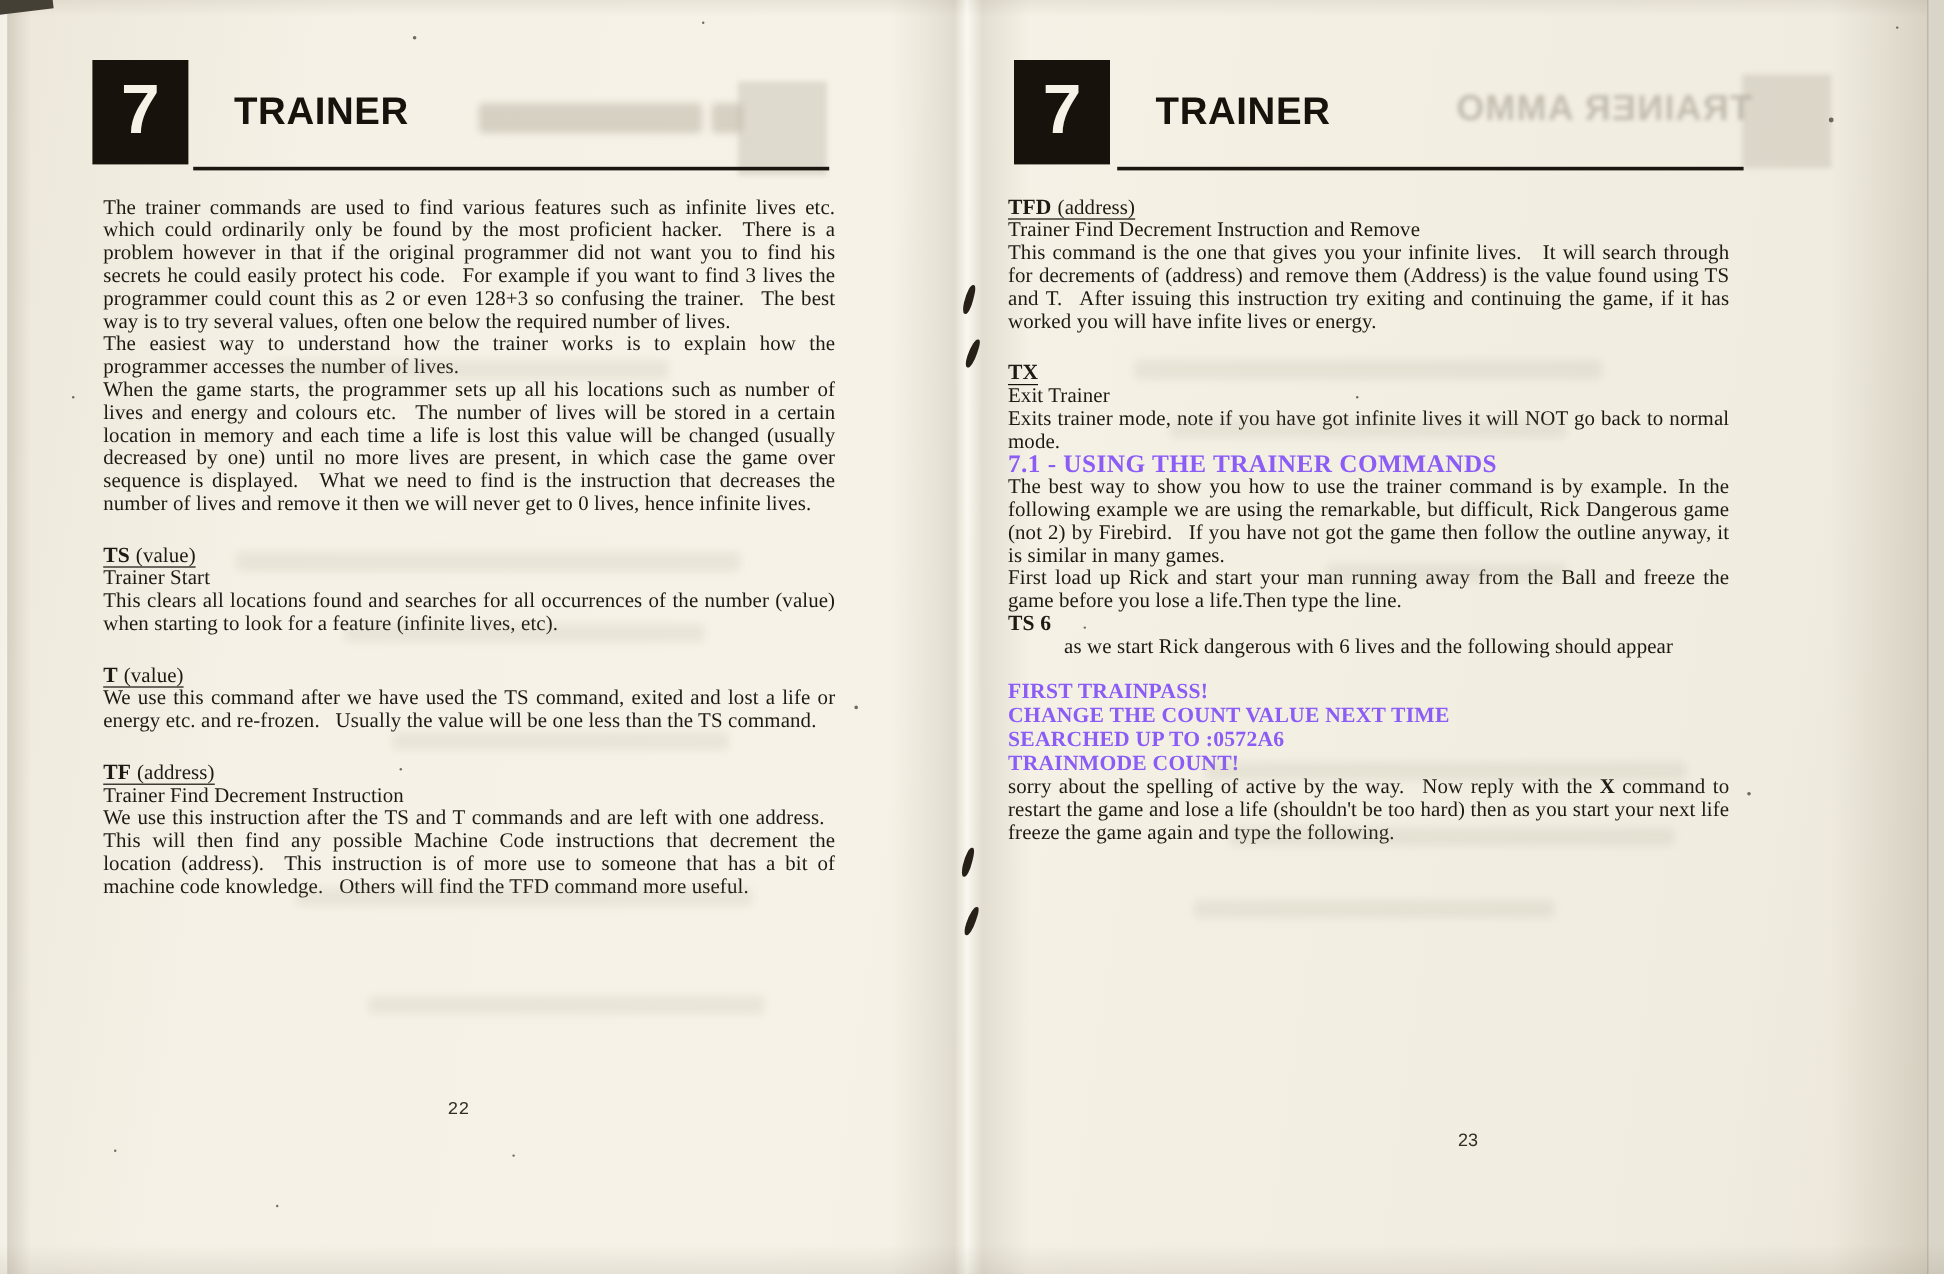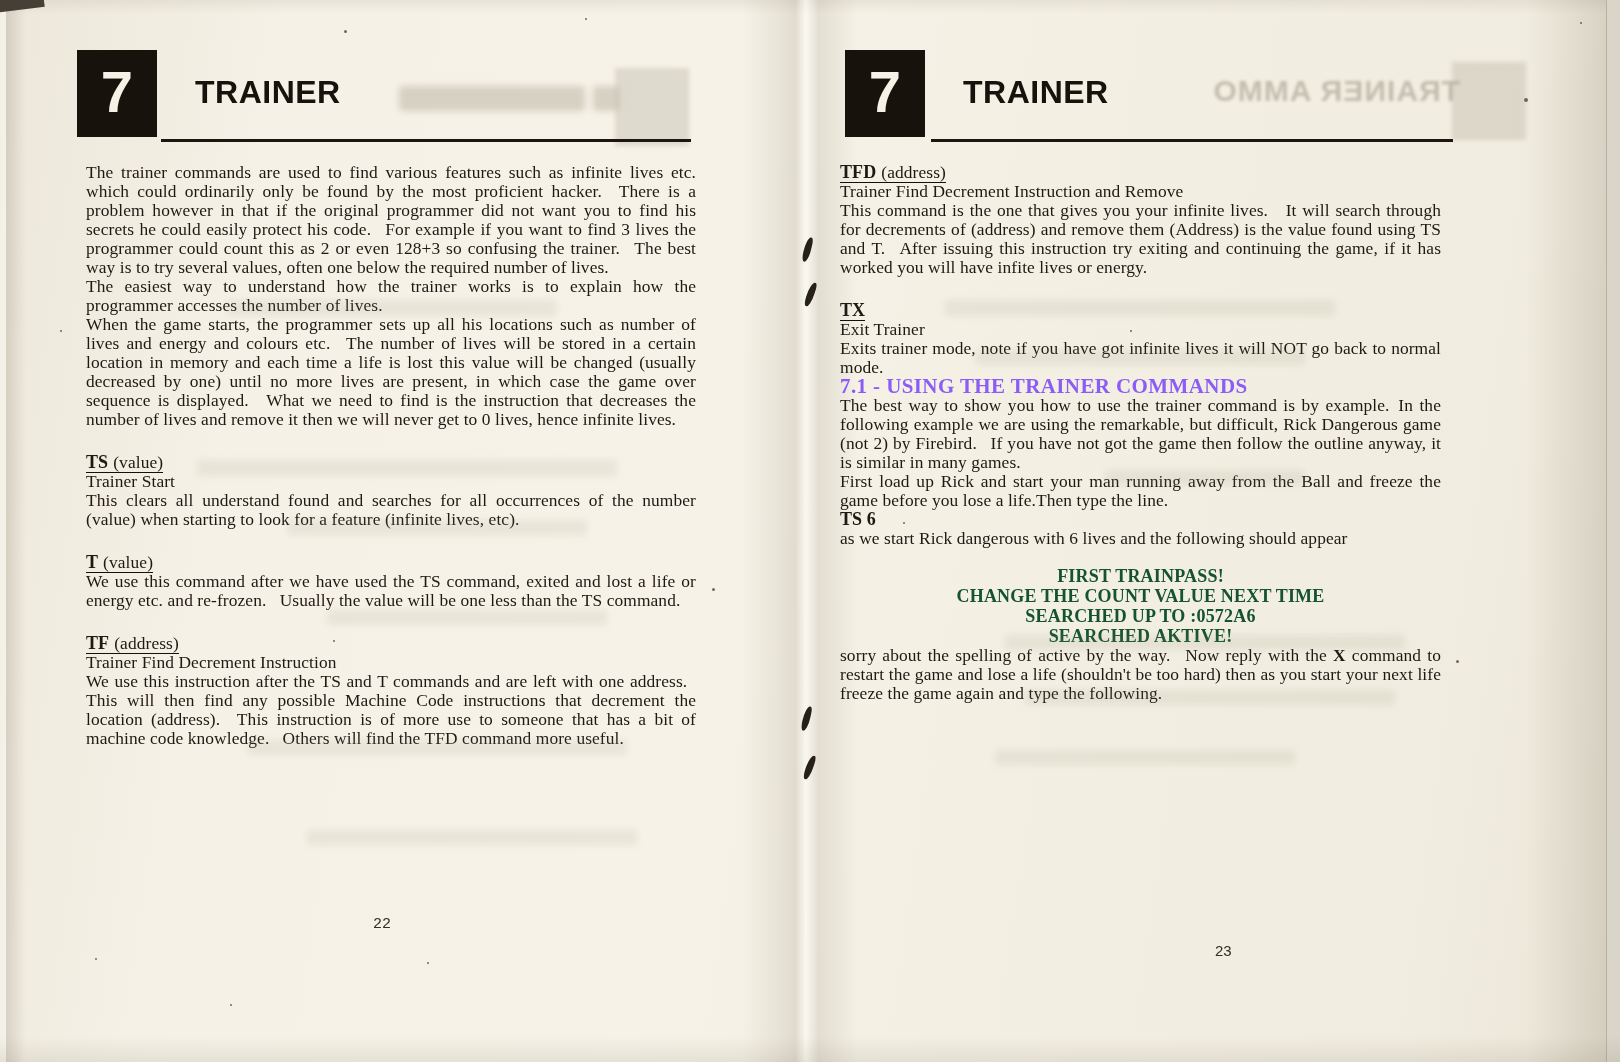--- a/index.html
+++ b/index.html
@@ -90,24 +90,24 @@
   .cmd-sub{margin:0;text-align:left;}
   .cmd-desc{margin-top:16px;}
 
   .section-heading{
     margin-top:40px;font-weight:bold;font-size:21px;letter-spacing:0.4px;
     text-align:left;color:#8b5cf6;
   }
   .gap18{margin-top:18px;}
   .gap16{margin-top:16px;}
   .command-line{margin-top:22px;font-weight:bold;font-size:18px;text-align:left;}
-  .plain-line{margin-top:20px;text-align:left;}
+  .plain-line{margin-top:20px;text-align:center;}
   .output-block{
-    margin-top:18px;text-align:center;font-weight:bold;font-size:18px;
-    line-height:20px;letter-spacing:0.2px;color:#14532d;
+    margin-top:18px;text-align:left;font-weight:bold;font-size:18px;
+    line-height:20px;letter-spacing:0.2px;color:#8b5cf6;
   }
 
   .page-num{
     position:absolute;font-family:"Liberation Sans",sans-serif;
     font-size:15px;color:#332e26;
   }
   .page.left  .page-num{left:296px;top:866px;font-family:Liberation Mono, monospace;}
   .page.right .page-num{left:370px;top:892px;}
 
   
@@ -169,21 +169,21 @@
   </header>
 
   <div class="page-body">
     <p>The trainer commands are used to find various features such as infinite lives etc. which could ordinarily only be found by the most proficient hacker.  There is a problem however in that if the original programmer did not want you to find his secrets he could easily protect his code.  For example if you want to find 3 lives the programmer could count this as 2 or even 128+3 so confusing the trainer.  The best way is to try several values, often one below the required number of lives.</p>
     <p>The easiest way to understand how the trainer works is to explain how the programmer accesses the number of lives.</p>
     <p>When the game starts, the programmer sets up all his locations such as number of lives and energy and colours etc.  The number of lives will be stored in a certain location in memory and each time a life is lost this value will be changed (usually decreased by one) until no more lives are present, in which case the game over sequence is displayed.  What we need to find is the instruction that decreases the number of lives and remove it then we will never get to 0 lives, hence infinite lives.</p>
 
     <div class="cmd-block">
       <p class="cmd-head"><span class="uw"><span class="cmd-kw">TS</span><span class="cmd-arg">(value)</span></span></p>
       <p class="cmd-sub">Trainer Start</p>
-      <p class="cmd-desc">This clears all understand found and searches for all occurrences of the number (value) when starting to look for a feature (infinite lives, etc).</p>
+      <p class="cmd-desc">This clears all locations found and searches for all occurrences of the number (value) when starting to look for a feature (infinite lives, etc).</p>
     </div>
 
     <div class="cmd-block">
       <p class="cmd-head"><span class="uw"><span class="cmd-kw">T</span><span class="cmd-arg">(value)</span></span></p>
       <p class="cmd-desc">We use this command after we have used the TS command, exited and lost a life or energy etc. and re-frozen.  Usually the value will be one less than the TS command.</p>
     </div>
 
     <div class="cmd-block">
       <p class="cmd-head"><span class="uw"><span class="cmd-kw">TF</span><span class="cmd-arg">(address)</span></span></p>
       <p class="cmd-sub">Trainer Find Decrement Instruction</p>
@@ -231,21 +231,21 @@
     <p class="gap18">The best way to show you how to use the trainer command is by example. In the following example we are using the remarkable, but difficult, Rick Dangerous game (not 2) by Firebird.  If you have not got the game then follow the outline anyway, it is similar in many games.</p>
     <p class="gap16">First load up Rick and start your man running away from the Ball and freeze the game before you lose a life.Then type the line.</p>
 
     <p class="command-line">TS 6</p>
     <p class="plain-line">as we start Rick dangerous with 6 lives and the following should appear</p>
 
     <div class="output-block">
       <div>FIRST TRAINPASS!</div>
       <div>CHANGE THE COUNT VALUE NEXT TIME</div>
       <div>SEARCHED UP TO :0572A6</div>
-      <div>SEARCHED AKTIVE!</div>
+      <div>TRAINMODE COUNT!</div>
     </div>
 
     <p class="gap18"><span>sorry about the spelling of active by the way.  Now reply with the </span><b>X</b><span> command to restart the game and lose a life (shouldn't be too hard) then as you start your next life freeze the game again and type the following.</span></p>
   </div>
 
   <div class="page-num">23</div>
 </section>
 
 <div class="stitch" style="left:804px;top:237px;"></div>
 <div class="stitch s2" style="left:807px;top:282px;"></div>

